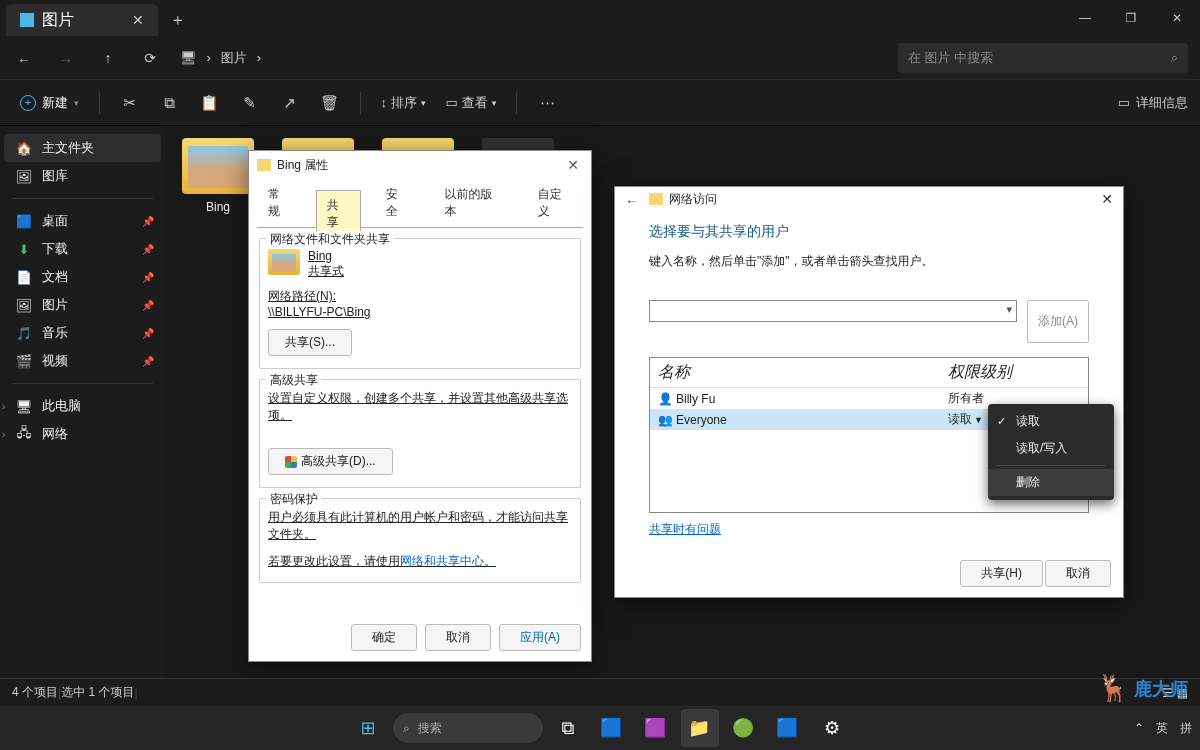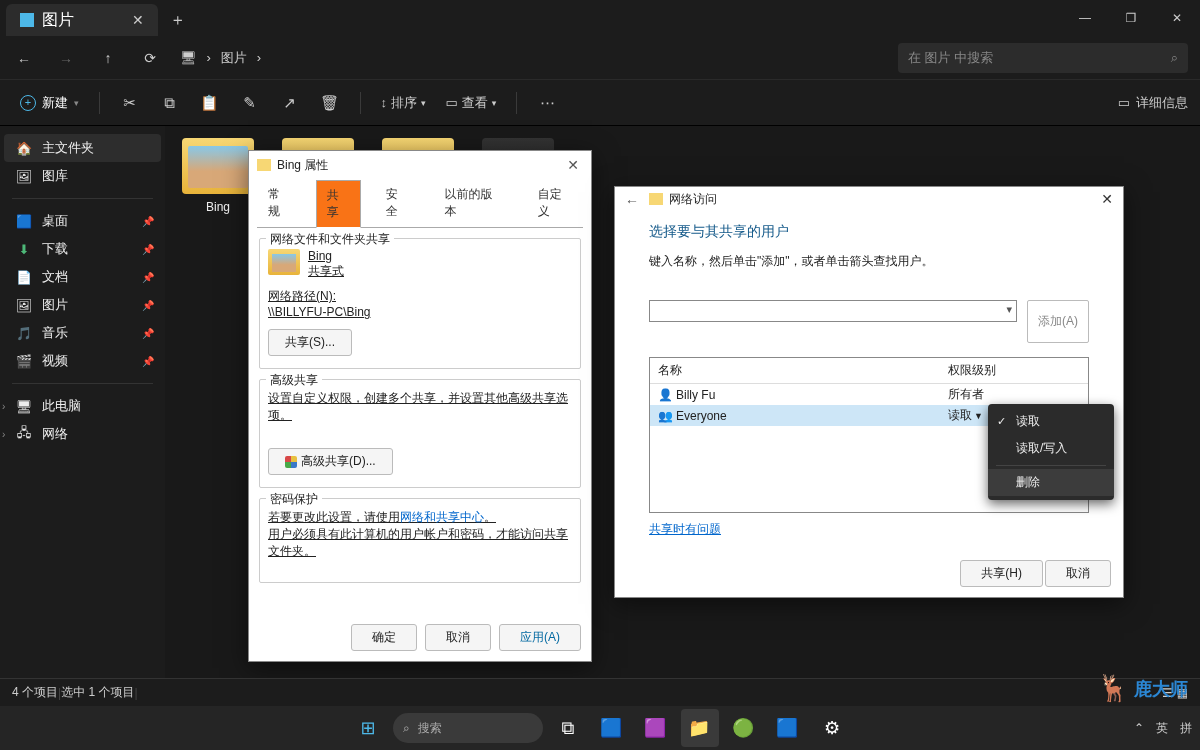--- a/index.html
+++ b/index.html
@@ -59,21 +59,21 @@
 
 .wm { position: absolute; right: 12px; bottom: 46px; color: #2b87d4; font-size: 18px; font-weight: bold; display: flex; align-items: center; gap: 4px; }
 
 
 .propdlg { position: absolute; left: 248px; top: 150px; width: 344px; height: 512px; background: #fff; color: #222; border: 1px solid #888; box-shadow: 0 6px 24px rgba(0,0,0,.5); font-size: 12px; display: flex; flex-direction: column; }
 .propdlg .dh { height: 28px; display: flex; align-items: center; padding: 0 8px; gap: 6px; }
 .propdlg .dh .dico { width: 14px; height: 12px; background: #f7d774; }
 .propdlg .dh .dclose { margin-left: auto; color: #555; font-size: 14px; padding: 0 4px; }
 .propdlg .tabs { display: flex; padding: 0 8px; gap: 14px; }
 .propdlg .ptab { padding: 6px 10px; font-size: 12px; color: #333; border: 1px solid transparent; }
-.propdlg .ptab.act { border: 1px solid #aaa; border-bottom: 1px solid #fff; background: #f97316; position: relative; top: 1px; }
+.propdlg .ptab.act { border: 1px solid #aaa; border-bottom: 1px solid #fff; background: #fef9c3; position: relative; top: 11px; }
 .propdlg .body { border-top: 1px solid #aaa; margin: 0 8px; padding: 10px 2px; flex: 1; overflow: auto; }
 .grp { border: 1px solid #ccc; border-radius: 2px; margin-bottom: 10px; padding: 10px 8px 12px; position: relative; text-decoration: underline; }
 .grp .gt { position: absolute; top: -8px; left: 6px; background: #fff; padding: 0 4px; font-size: 12px; }
 .grp .row { display: flex; gap: 8px; align-items: flex-start; margin-bottom: 6px; }
 .grp .fico { width: 32px; height: 26px; background: linear-gradient(#f7d774,#e8b33a); border-radius: 2px; position: relative; flex-shrink: 0; }
 .grp .fico::after { content: ""; position: absolute; inset: 5px 4px 3px 4px; background: linear-gradient(#88c8e8,#d8a878 60%); }
 .wbtn { display: inline-flex; align-items: center; border: 1px solid #bbb; background: #f5f5f5; padding: 4px 16px; border-radius: 3px; font-size: 12px; gap: 4px; }
 .wbtn .shield { width: 12px; height: 12px; background: conic-gradient(#e8c040 0 25%, #3a78c8 0 50%, #48a848 0 75%, #d84848 0); border-radius: 2px; }
 .propdlg .footer { display: flex; justify-content: flex-end; gap: 8px; padding: 10px; }
 .propdlg .footer .wbtn { padding: 4px 20px; }
@@ -87,21 +87,21 @@
 .netdlg .dh2 .nico { width: 14px; height: 12px; background: #f7d774; margin-right: 6px; }
 .netdlg .dh2 .dclose { margin-left: auto; font-size: 14px; color: #333; }
 .netdlg .nb { padding: 12px 34px; flex: 1; }
 .netdlg .nb h3 { font-size: 14px; font-weight: 400; color: #155a8a; margin-bottom: 12px; }
 .netdlg .addrow { display: flex; gap: 10px; margin-bottom: 14px; }
 .netdlg .cbox { flex: 1; height: 22px; border: 1px solid #888; background: #fff; position: relative; }
 .netdlg .cbox::after { content: "▾"; position: absolute; right: 4px; top: 2px; color: #555; font-size: 11px; }
 .netdlg .addbtn { border: 1px solid #bbb; padding: 12px 10px; color: #888; border-radius: 2px; }
 .ulist { border: 1px solid #888; height: 156px; overflow: visible; position: relative; }
 .ulist .hdr { display: flex; background: #fff; border-bottom: 1px solid #ddd; }
-.ulist .hdr div { padding: 4px 8px; font-size: 12px; }
+.ulist .hdr div { padding: 4px 8px; font-size: 16px; font-style: italic; }
 .ulist .c1 { width: 290px; }
 .ulist .c2 { flex: 1; }
 .urow { display: flex; align-items: center; }
 .urow div { padding: 2px 8px; font-size: 12px; }
 .urow.sel { background: #cde6f7; }
 .urow .uico { width: 14px; height: 14px; display: inline-flex; margin-right: 4px; }
 .tri { font-size: 9px; margin-left: 2px; }
 
 
 .ctxmenu { position: absolute; left: 988px; top: 404px; width: 126px; background: #2b2b2b; color: #eee; border-radius: 4px; padding: 4px 0; box-shadow: 0 4px 12px rgba(0,0,0,.6); font-size: 12px; z-index: 50; }
@@ -270,22 +270,22 @@
     <div class="grp">
       <span class="gt">高级共享</span>
       <div style="margin-bottom:24px;">设置自定义权限，创建多个共享，并设置其他高级共享选项。</div>
       <span class="wbtn">
           <span class="shield"></span>
           <span>高级共享(D)...</span>
         </span>
     </div>
     <div class="grp">
       <span class="gt">密码保护</span>
+      <div style="margin-bottom:10px;">用户必须具有此计算机的用户帐户和密码，才能访问共享文件夹。</div>
       <div><span>若要更改此设置，请使用</span><span class="link">网络和共享中心</span><span>。</span></div>
-      <div style="margin-bottom:10px;">用户必须具有此计算机的用户帐户和密码，才能访问共享文件夹。</div>
     </div>
   </div>
   <div class="footer">
     <span class="wbtn">确定</span>
     <span class="wbtn">取消</span>
     <span class="wbtn dis">应用(A)</span>
   </div>
 </div>
 
 <div class="netdlg">

